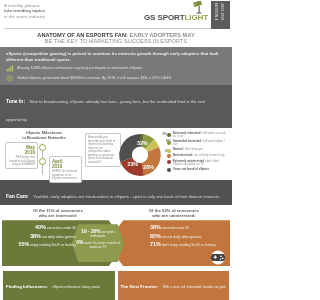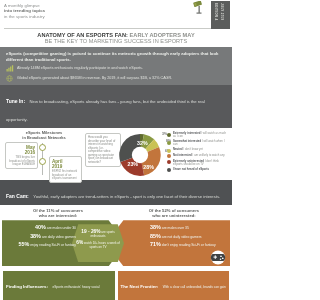--- a/index.html
+++ b/index.html
@@ -125,20 +125,23 @@
       <rect x="4.5" y="3" width="4" height="5" fill="#9aa24a" transform="rotate(-18 11 5)"></rect>
       <rect x="13" y="10" width="2.6" height="14" fill="#6e706d"></rect>
       <rect x="9" y="23" width="10" height="2.4" fill="#6e706d"></rect>
     </svg>
 
     <div class="edition ed1">
       <span>EDITION 4</span>
       <span style="left:13px;top:2px">JULY 2019</span>
     </div>
 
+    <div class="logo">
+      <span>GS SPORT</span><span class="lt">LIGHT</span>
+    </div>
   </div>
   <div class="hdr-rule"></div>
 
   <div class="title">
     <div class="l1">
       <span>ANATOMY OF AN ESPORTS FAN:</span><em> EARLY ADOPTERS MAY</em>
     </div>
     <div class="l2">BE THE KEY TO MARKETING SUCCESS IN ESPORTS</div>
   </div>
 

